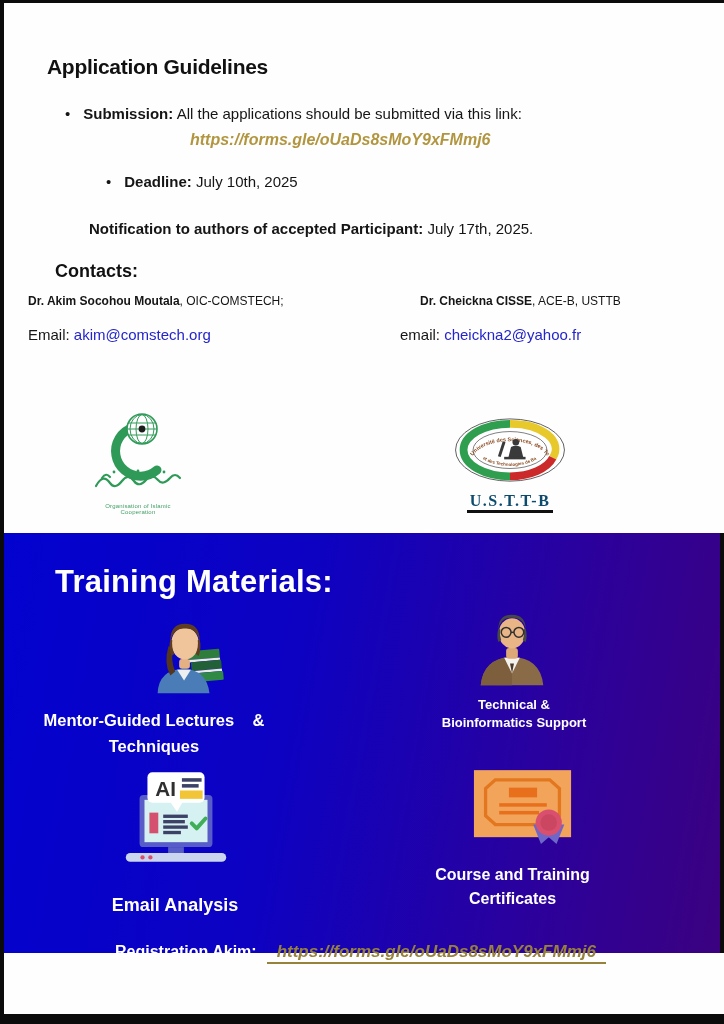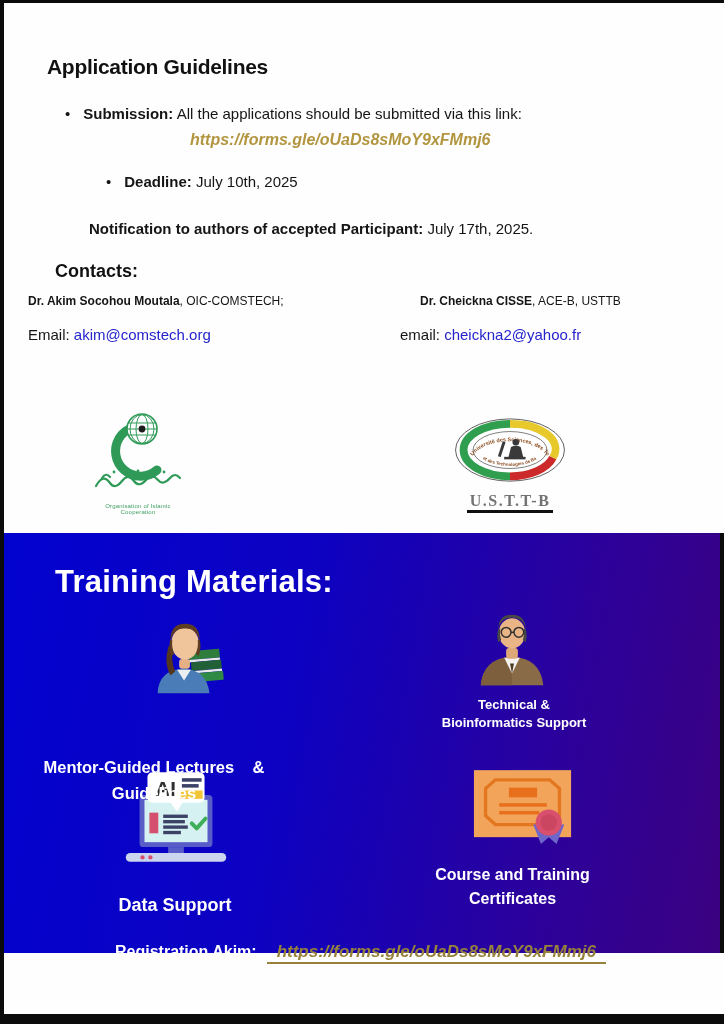--- a/index.html
+++ b/index.html
@@ -34,41 +34,41 @@
   .ce-left { left:28px; }
   .ce-right { left:400px; }
   .email-link { color:#2424cc; cursor:pointer; }
 
   
   .oic-logo { position:absolute; left:88px; top:410px; width:100px; text-align:center; }
   .oic-caption { font-size:6px; color:#3f9e63; margin-top:1px; letter-spacing:0.2px; }
   .usttb-logo { position:absolute; left:448px; top:416px; width:124px; text-align:center; }
   .usttb-label {
     display:inline-block; font-family:"Liberation Serif", serif; font-size:16px; font-weight:bold;
-    color:#737373; letter-spacing:1.5px; border-bottom:3px solid #101010; padding:0 3px; margin-top:2px;
+    color:#0c4a6e; letter-spacing:1.5px; border-bottom:3px solid #101010; padding:0 3px; margin-top:2px;
   }
 
   
   .blue-section {
     position:absolute; left:0; top:533px; width:724px; height:420px;
     background:linear-gradient(100deg, #0202cf 0%, #0d02c2 40%, #2c019b 76%, #3b0180 100%);
     border-right:4px solid #0b0b0b;
   }
   .tm-heading { position:absolute; left:55px; top:31px; font-size:31px; font-weight:bold; color:#fff; letter-spacing:0.2px; }
   .tm-icon { position:absolute; }
   .ti-teacher { left:142px; top:78px; width:88px; height:88px; }
   .ti-professor { left:468px; top:70px; width:88px; height:88px; }
   .ti-laptop { left:112px; top:236px; width:128px; height:104px; }
   .ti-cert { left:472px; top:233px; width:102px; height:86px; }
   .tm-label { position:absolute; color:#fff; font-weight:bold; text-align:center; }
   .lbl-mentor { left:8px; top:174px; width:292px; font-size:16.5px; line-height:26px; }
   .lbl-tech { left:388px; top:163px; width:252px; font-size:13px; line-height:18px; }
   .lbl-data { left:40px; top:362px; width:270px; font-size:18px; }
   .lbl-cert { left:385px; top:330px; width:255px; font-size:16px; line-height:24px; }
-  .pre { white-space:pre;margin-top:47px; }
+  .pre { white-space:pre; }
   .registration { position:absolute; left:115px; top:409px; font-size:16px; color:#fff; font-weight:bold; }
   .reg-link {
     font-size:17px; font-style:italic; font-weight:bold; color:#97823c; text-decoration:none;
     border-bottom:2px solid #97823c; padding:0 10px 1px 10px; margin-left:10px; cursor:pointer;
   }
 </style>
 </head>
 <body>
 
 <div class="page">
@@ -210,29 +210,29 @@
       <rect x="38" y="22" width="29" height="10" fill="#e8701c"></rect>
       <rect x="28" y="38" width="49" height="3.6" fill="#e8701c"></rect>
       <rect x="28" y="46" width="41" height="3.6" fill="#e8701c"></rect>
       <path d="M63 60 l8 20 l8 -7 l8 7 l8 -20 Z" fill="#6f66c9"></path>
       <circle cx="79" cy="58" r="13.5" fill="#d8506e"></circle>
       <circle cx="79" cy="58" r="8.5" fill="#cb4660"></circle>
     </svg>
 
     <div class="tm-label lbl-mentor">
       <div class="pre">Mentor-Guided Lectures    &amp;</div>
-      <div>Guidelines</div>
+      <div>Techniques</div>
     </div>
 
     <div class="tm-label lbl-tech">
       <div>Technical &amp;</div>
       <div>Bioinformatics Support</div>
     </div>
 
-    <div class="tm-label lbl-data">Data Support</div>
+    <div class="tm-label lbl-data">Email Analysis</div>
 
     <div class="tm-label lbl-cert">
       <div>Course and Training</div>
       <div>Certificates</div>
     </div>
 
     <div class="registration">
       <span>Registration Akim:</span><a class="reg-link">https://forms.gle/oUaDs8sMoY9xFMmj6</a>
     </div>
   </section>

